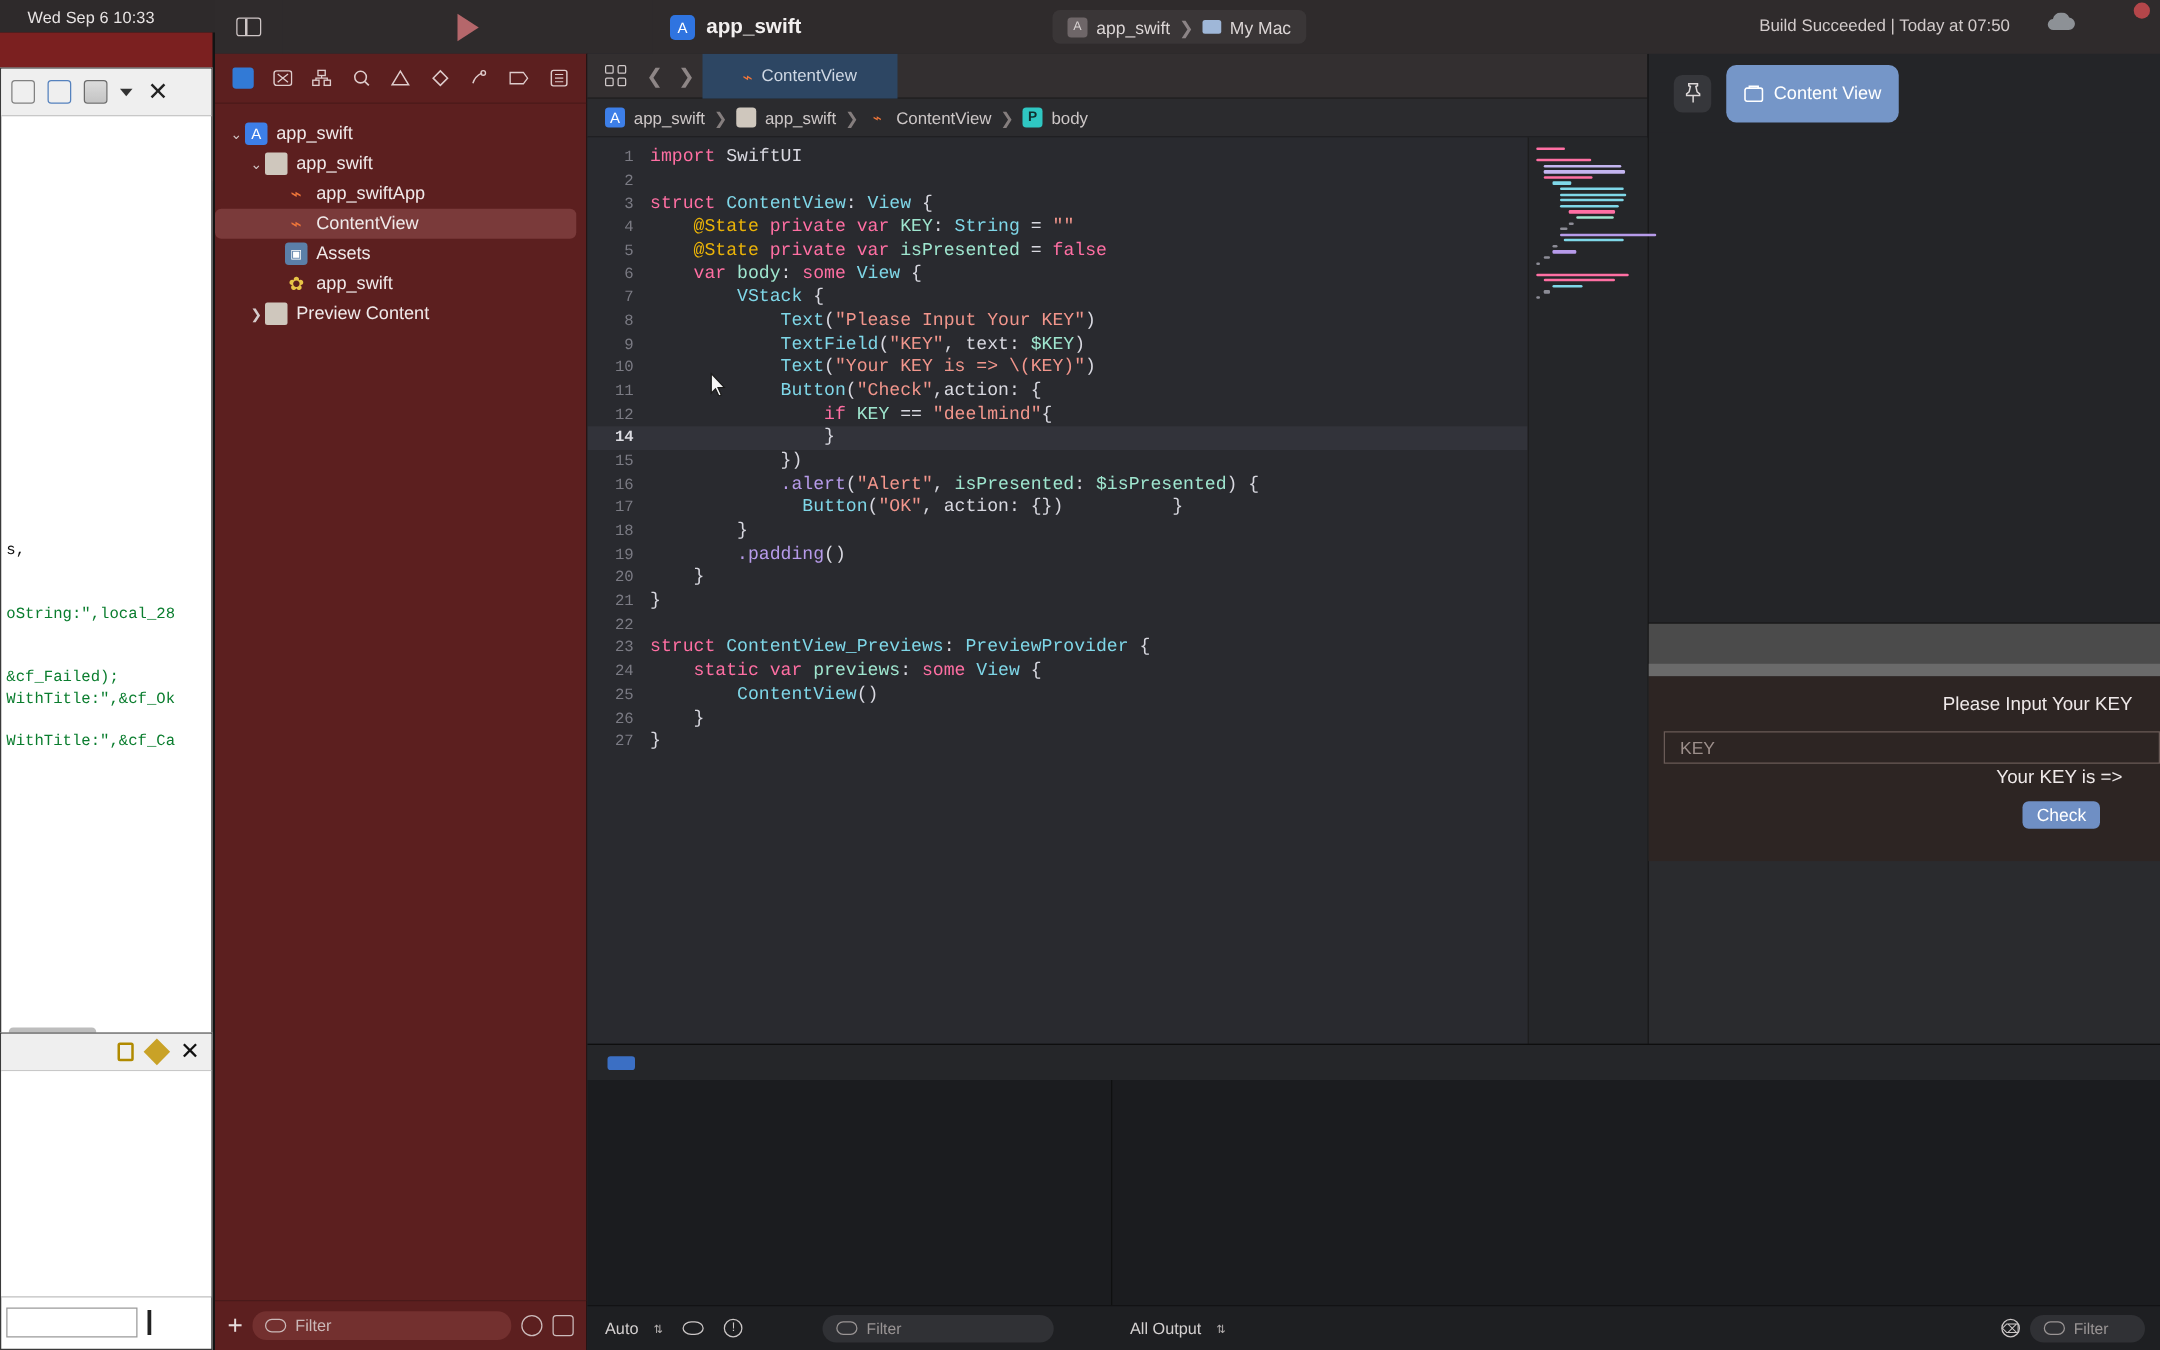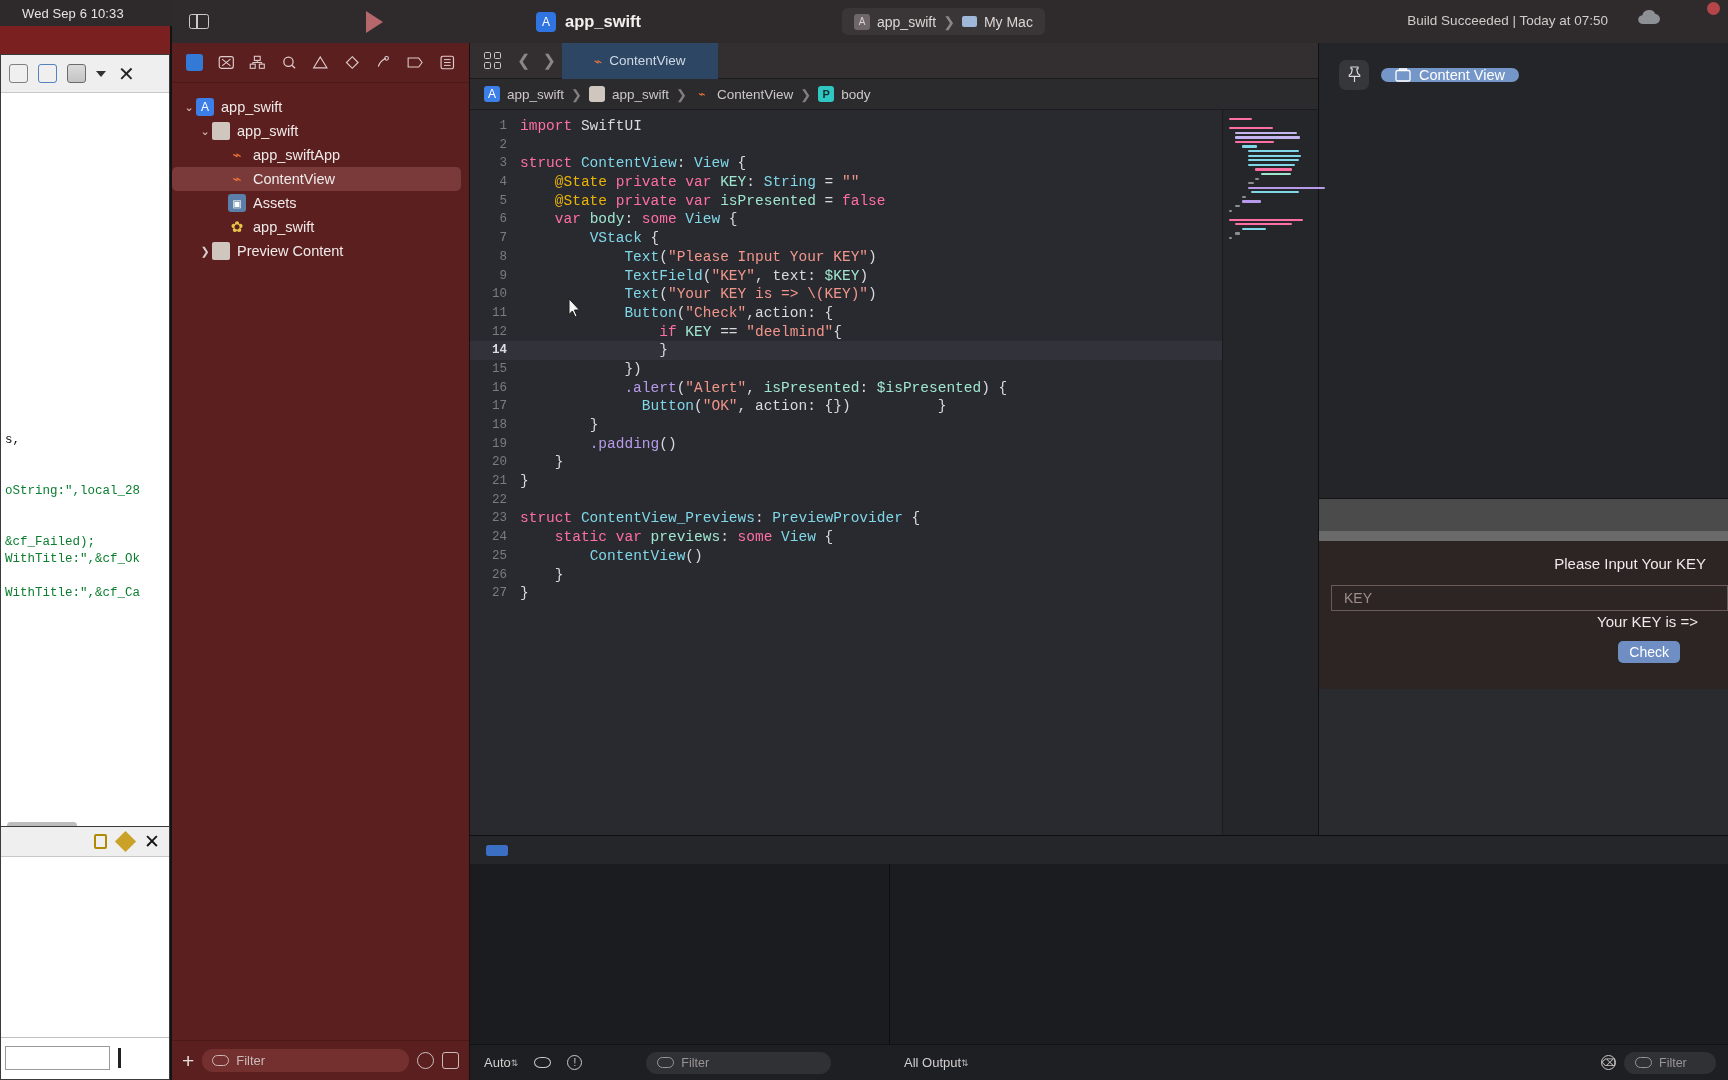--- a/index.html
+++ b/index.html
@@ -135,21 +135,21 @@
   .pl { color: #d8d8e0; }
   .cursor-arrow { position: absolute; left: 98px; top: 188px; width: 13px; height: 19px; }
 
   .minimap { width: 96px; background: #252629; border-left: 1px solid #1b1b1b; padding: 8px 6px; }
   .mm-line { height: 2.2px; margin-bottom: 2.4px; border-radius: 1px; }
 
   
   .canvas-col { width: 410px; background: #242528; border-left: 1px solid #111; display: flex; flex-direction: column; }
   .cv-top { height: 63px; display: flex; align-items: center; gap: 12px; padding-left: 20px; background: #242528; }
   .pin-btn { width: 30px; height: 30px; border-radius: 7px; background: #36373b; display: flex; align-items: center; justify-content: center; }
-  .cv-pill { height: 14px; border-radius: 8px; background: #7596c8; color: #fff; display: inline-flex; align-items: center; gap: 8px; padding: 0 14px; font-size: 14.5px; }
+  .cv-pill { height: 46px; border-radius: 8px; background: #7596c8; color: #fff; display: inline-flex; align-items: center; gap: 8px; padding: 0 14px; font-size: 14.5px; }
   .cv-blank { flex: 1; background: #242528; border-bottom: 1px solid #141414; }
   .device-frame { background: #4b4b4b; padding-top: 32px; }
   .device-bar { height: 10px; background: #6a6a6a; }
   .app-preview { background: #2d2523; height: 148px; position: relative; color: #efe9e9; }
   .ap-label { position: absolute; right: 22px; top: 14px; font-size: 15px; }
   .ap-field { position: absolute; left: 12px; right: 0; top: 44px; height: 26px; border: 1px solid #6a5b57; color: #9d8f8b; font-size: 14px; display: flex; align-items: center; padding-left: 12px; }
   .ap-keyline { position: absolute; right: 30px; top: 72px; font-size: 15px; }
   .ap-check { position: absolute; right: 48px; top: 100px; background: #6f8fc4; color: #fff; font-size: 14px; padding: 3px 11px; border-radius: 5px; }
   .cv-bottom { flex: 1; background: #2a2b2e; position: relative; }
   .cv-toolbar { position: absolute; left: 18px; bottom: 27px; display: flex; align-items: center; gap: 13px; }
@@ -161,21 +161,21 @@
   
   .debug-area { position: absolute; left: 298px; right: 0; bottom: 0; height: 245px; background: #1e1f22; border-top: 1px solid #0e0e0e; display: flex; flex-direction: column; }
   .dbg-strip { height: 28px; background: #252629; display: flex; align-items: center; padding-left: 16px; }
   .dbg-chip { width: 22px; height: 11px; background: #3b6fc4; border-radius: 2.5px; }
   .dbg-panes { flex: 1; display: flex; }
   .dbg-left { width: 420px; background: #1b1c1f; border-right: 1px solid #0d0d0d; }
   .dbg-right { flex: 1; background: #1b1c1f; }
   .dbg-foot { height: 36px; display: flex; align-items: center; background: #1e1f22; border-top: 1px solid #121214; }
   .df-left { width: 420px; display: flex; align-items: center; gap: 16px; padding-left: 14px; }
   .df-right { flex: 1; display: flex; align-items: center; padding-left: 14px; }
-  .small-ctl { color: #d4d0d0; font-size: 13px; display: inline-flex; align-items: center; gap: 0; text-align: center; }
+  .small-ctl { color: #d4d0d0; font-size: 13px; display: inline-flex; align-items: center; gap: 12px; text-align: center; }
   .updown { font-size: 9px; color: #b6b1b1; }
   .eye-ic { width: 17px; height: 11px; border: 1.3px solid #cdc8c8; border-radius: 50% / 60%; }
   .circ-ic { width: 15px; height: 15px; border: 1.3px solid #cdc8c8; border-radius: 50%; display: inline-flex; align-items: center; justify-content: center; font-size: 10px; color: #cdc8c8; }
   .pill-filter { height: 22px; border-radius: 11px; background: #303135; display: flex; align-items: center; gap: 7px; padding: 0 11px; color: #9a9595; font-size: 12.5px; }
   .ft-right { position: absolute; right: 12px; display: flex; align-items: center; gap: 8px; }
 </style>
 </head>
 <body>
 
 <div class="screen">

